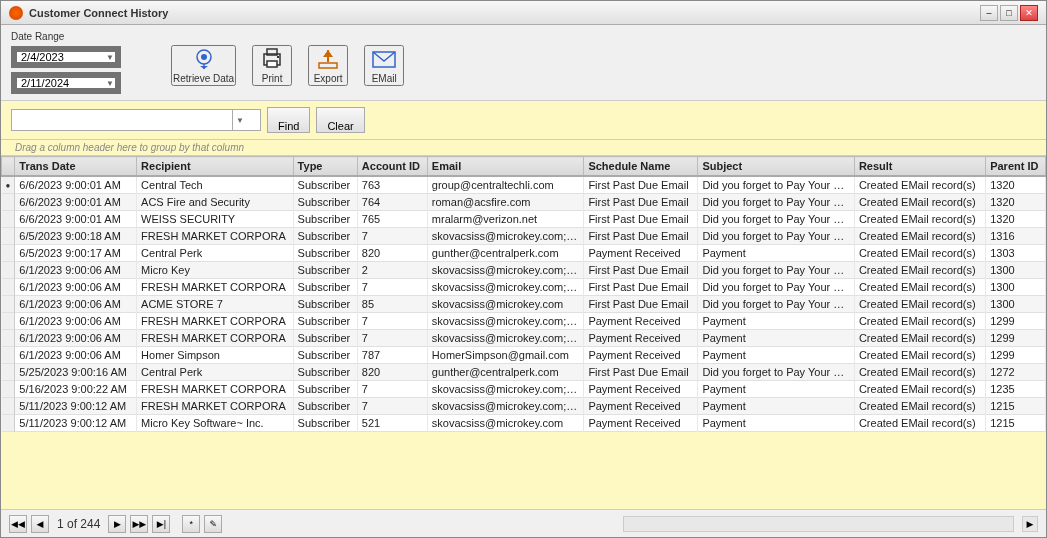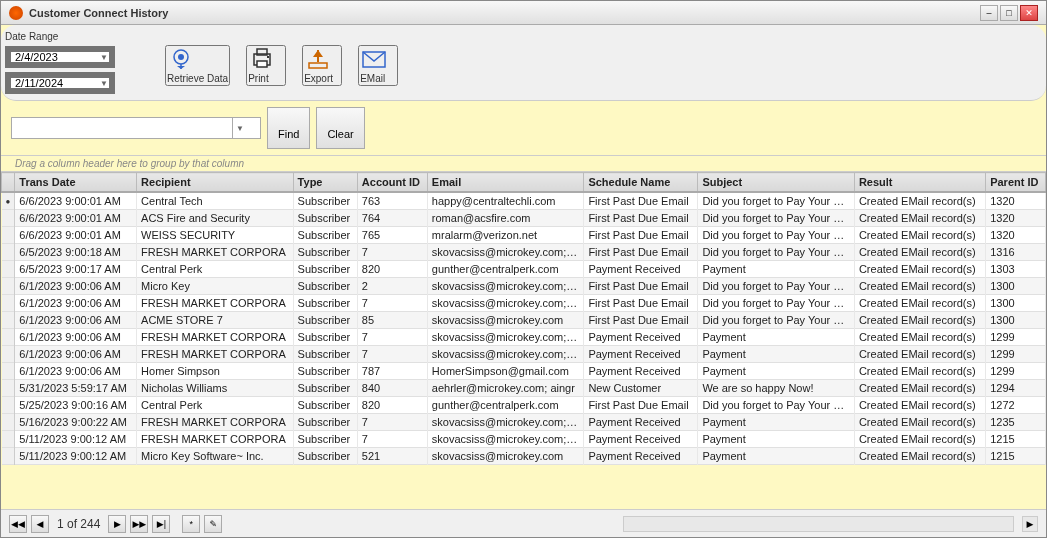--- a/index.html
+++ b/index.html
@@ -8,42 +8,42 @@
     .window { width: 1047px; height: 538px; background: #fef9c3; border: 1px solid #888; display: flex; flex-direction: column; }
     
     .title-bar { background: linear-gradient(to bottom, #f8f8f8, #e0e0e0); border-bottom: 1px solid #aaa; padding: 4px 8px; display: flex; align-items: center; justify-content: space-between; height: 24px; }
     .title-bar-left { display: flex; align-items: center; gap: 6px; }
     .title-icon { width: 14px; height: 14px; background: radial-gradient(circle, #ff6600, #cc4400); border-radius: 50%; display: flex; align-items: center; justify-content: center; }
     .title-text { font-size: 11px; font-weight: bold; color: #333; }
     .title-bar-right { display: flex; gap: 2px; }
     .win-btn { width: 18px; height: 16px; border: 1px solid #aaa; background: linear-gradient(to bottom, #f8f8f8, #ddd); font-size: 9px; cursor: pointer; display: flex; align-items: center; justify-content: center; }
     .win-btn.close { background: linear-gradient(to bottom, #f88, #d44); color: white; border-color: #a22; }
     
-    .toolbar { background: #f0f0f0; border-bottom: 1px solid #ccc; padding: 6px 4px; display: flex; align-items: flex-start; gap: 20px; border-radius: 15px; }
+    .toolbar { background: #f0f0f0; border-bottom: 1px solid #ccc; padding: 6px 10px; display: flex; align-items: flex-start; gap: 20px; }
     .date-range-group { display: flex; flex-direction: column; gap: 2px; }
     .date-range-label { font-size: 10px; color: #333; margin-bottom: 2px; }
     .date-input { display: flex; align-items: center; border: 6px solid #737373; background: white; padding: 2px 4px; width: 110px; height: 22px; }
     .date-input input { border: none; outline: none; font-size: 11px; width: 85px; background: transparent; }
     .date-input .dropdown-btn { border: none; background: none; cursor: pointer; font-size: 8px; color: #666; }
     
     .transactions-group { display: flex; align-items: center; gap: 6px; margin-top: 18px; }
     .transactions-label { font-size: 11px; color: #333; }
     .transactions-select { display: flex; align-items: center; border: 1px solid #aaa; background: white; padding: 2px 4px; width: 160px; height: 22px; }
     .transactions-select select { border: none; outline: none; font-size: 11px; background: transparent; width: 140px; }
     
     .toolbar-buttons { display: flex; gap: 16px; margin-top: 14px; margin-left: 30px; }
-    .toolbar-btn { display: flex; flex-direction: column; align-items: flex-start; gap: 2px; cursor: pointer; min-width: 40px; }
+    .toolbar-btn { display: flex; flex-direction: column; align-items: center; gap: 2px; cursor: pointer; min-width: 40px; }
     .toolbar-btn-icon { width: 28px; height: 24px; display: flex; align-items: center; justify-content: center; }
     .toolbar-btn-label { font-size: 10px; color: #333; }
     
     .search-bar { padding: 6px 10px; border-bottom: 1px solid #ccc; display: flex; gap: 6px; align-items: center; }
     .search-input-wrap { display: flex; align-items: center; border: 1px solid #aaa; background: white; width: 250px; height: 22px; }
     .search-input-wrap input { border: none; outline: none; font-size: 11px; padding: 2px 4px; width: 220px; background: transparent; }
     .search-dropdown-btn { border: none; background: none; cursor: pointer; font-size: 8px; color: #666; border-left: 1px solid #aaa; height: 100%; padding: 0 3px; }
-    .find-btn, .clear-btn { border: 1px solid #aaa; background: linear-gradient(to bottom, #f8f8f8, #e0e0e0); padding: 20px 10px; height: 22px; cursor: pointer; font-size: 11px; }
+    .find-btn, .clear-btn { border: 1px solid #aaa; background: linear-gradient(to bottom, #f8f8f8, #e0e0e0); padding: 12px 10px; height: 22px; cursor: pointer; font-size: 11px; }
     
     .drag-hint { padding: 2px 14px; font-size: 10px; color: #888; font-style: italic; border-bottom: 1px solid #ccc; }
     
     .table-container { flex: 1; overflow: hidden; display: flex; flex-direction: column; position: relative; }
     
     .table-wrap { flex: 1; overflow: auto; }
     
     table { width: 100%; border-collapse: collapse; font-size: 11px; }
     
     thead th { background: linear-gradient(to bottom, #e8e8e8, #d8d8d8); border: 1px solid #bbb; border-bottom: 2px solid #aaa; padding: 3px 4px; text-align: left; font-weight: bold; white-space: nowrap; position: sticky; top: 0; z-index: 1; color: #222; }
@@ -166,21 +166,21 @@
             <th>Parent ID</th>
           </tr>
         </thead>
         <tbody id="table-body">
         <tr>
               <td style="font-size: 8px; color: rgb(51, 51, 51); width: 8px; background: rgb(240, 240, 240); border-right: 1px solid rgb(204, 204, 204);">●</td>
               <td>6/6/2023 9:00:01 AM</td>
               <td>Central Tech</td>
               <td>Subscriber</td>
               <td>763</td>
-              <td>happy@centraltechli.com</td>
+              <td>group@centraltechli.com</td>
               <td>First Past Due Email</td>
               <td>Did you forget to Pay Your Monitoring Bill?</td>
               <td>Created EMail record(s)</td>
               <td>1320</td>
             </tr>
             <tr>
               <td style="width: 8px; background: rgb(240, 240, 240); border-right: 1px solid rgb(204, 204, 204);"></td>
               <td>6/6/2023 9:00:01 AM</td>
               <td>ACS Fire and Security</td>
               <td>Subscriber</td>
@@ -291,32 +291,20 @@
               <td style="width: 8px; background: rgb(240, 240, 240); border-right: 1px solid rgb(204, 204, 204);"></td>
               <td>6/1/2023 9:00:06 AM</td>
               <td>Homer Simpson</td>
               <td>Subscriber</td>
               <td>787</td>
               <td>HomerSimpson@gmail.com</td>
               <td>Payment Received</td>
               <td>Payment</td>
               <td>Created EMail record(s)</td>
               <td>1299</td>
-            </tr>
-            <tr>
-              <td style="width: 8px; background: rgb(240, 240, 240); border-right: 1px solid rgb(204, 204, 204);"></td>
-              <td>5/31/2023 5:59:17 AM</td>
-              <td>Nicholas Williams</td>
-              <td>Subscriber</td>
-              <td>840</td>
-              <td>aehrler@microkey.com; aingr</td>
-              <td>New Customer</td>
-              <td>We are so happy Now!</td>
-              <td>Created EMail record(s)</td>
-              <td>1294</td>
             </tr>
             <tr>
               <td style="width: 8px; background: rgb(240, 240, 240); border-right: 1px solid rgb(204, 204, 204);"></td>
               <td>5/25/2023 9:00:16 AM</td>
               <td>Central Perk</td>
               <td>Subscriber</td>
               <td>820</td>
               <td>gunther@centralperk.com</td>
               <td>First Past Due Email</td>
               <td>Did you forget to Pay Your Monitoring Bill?</td>

